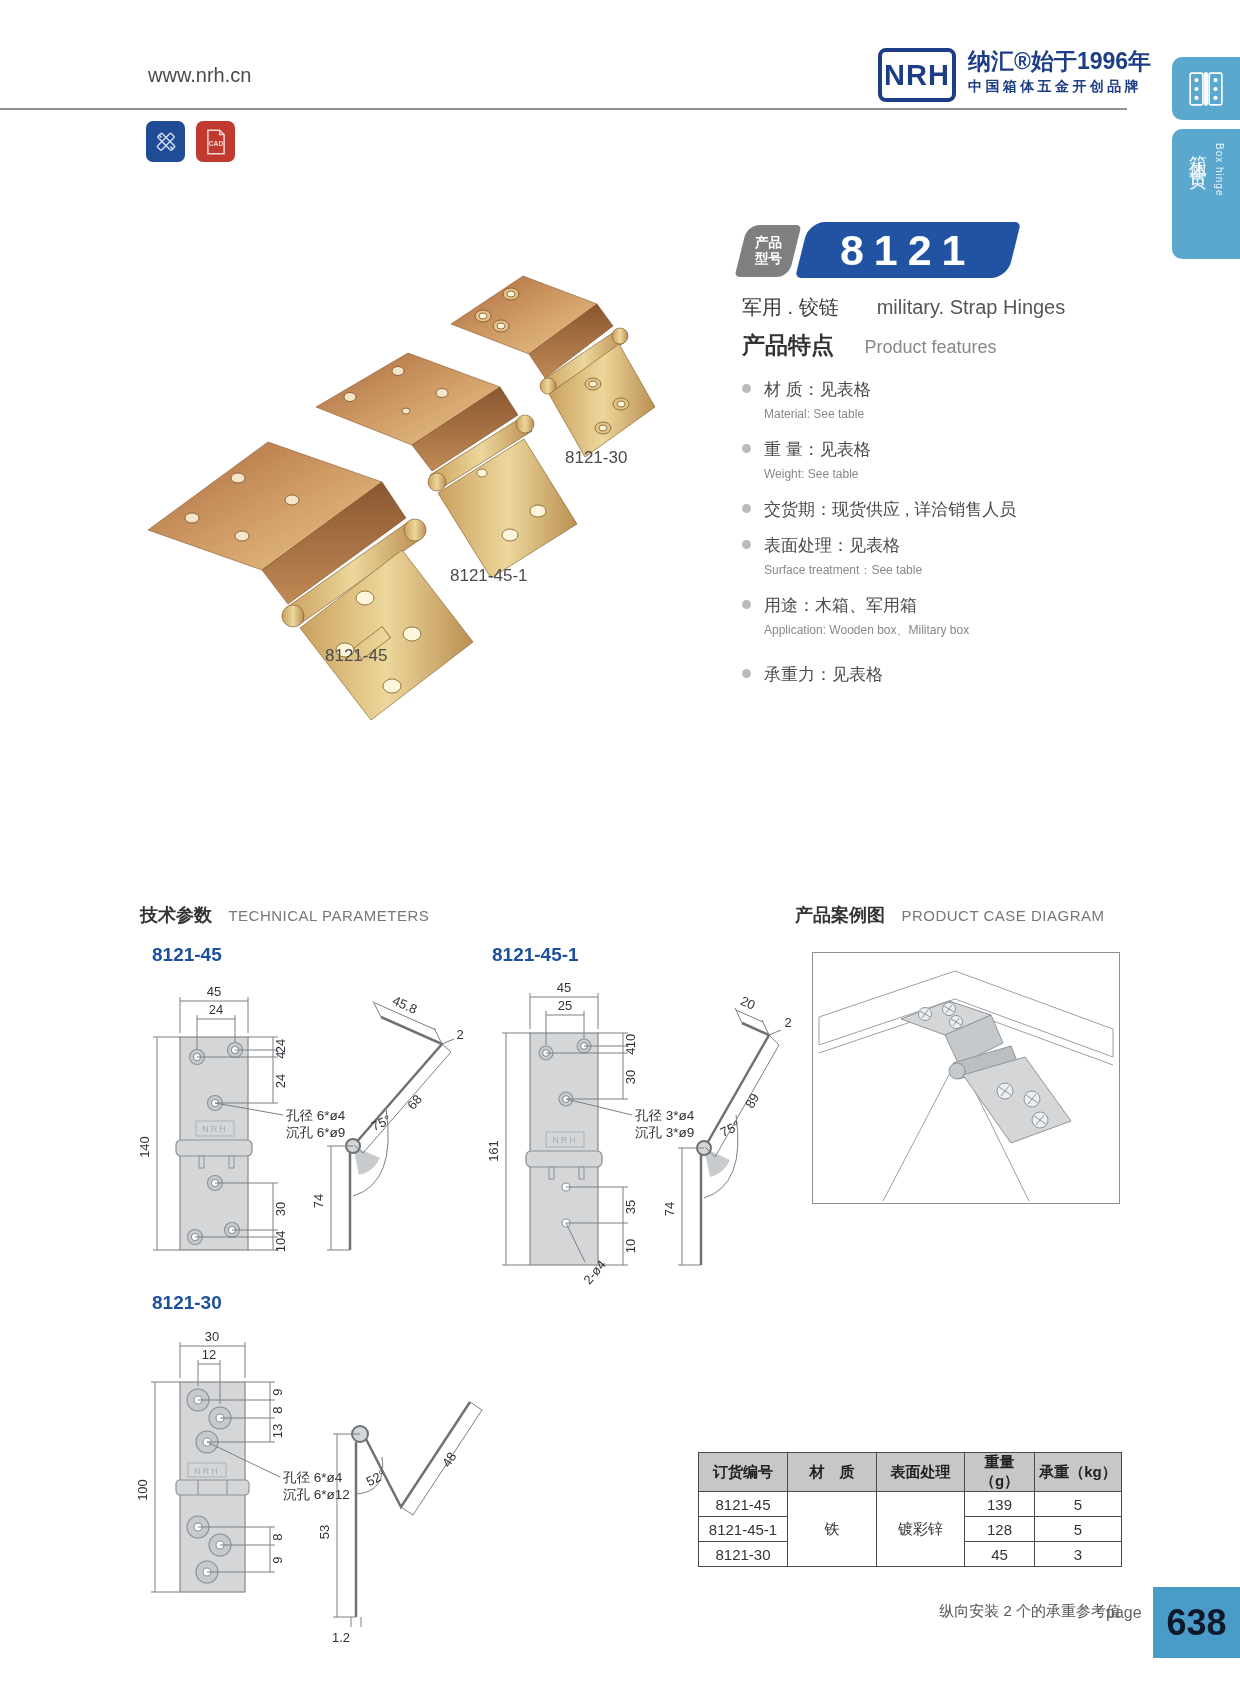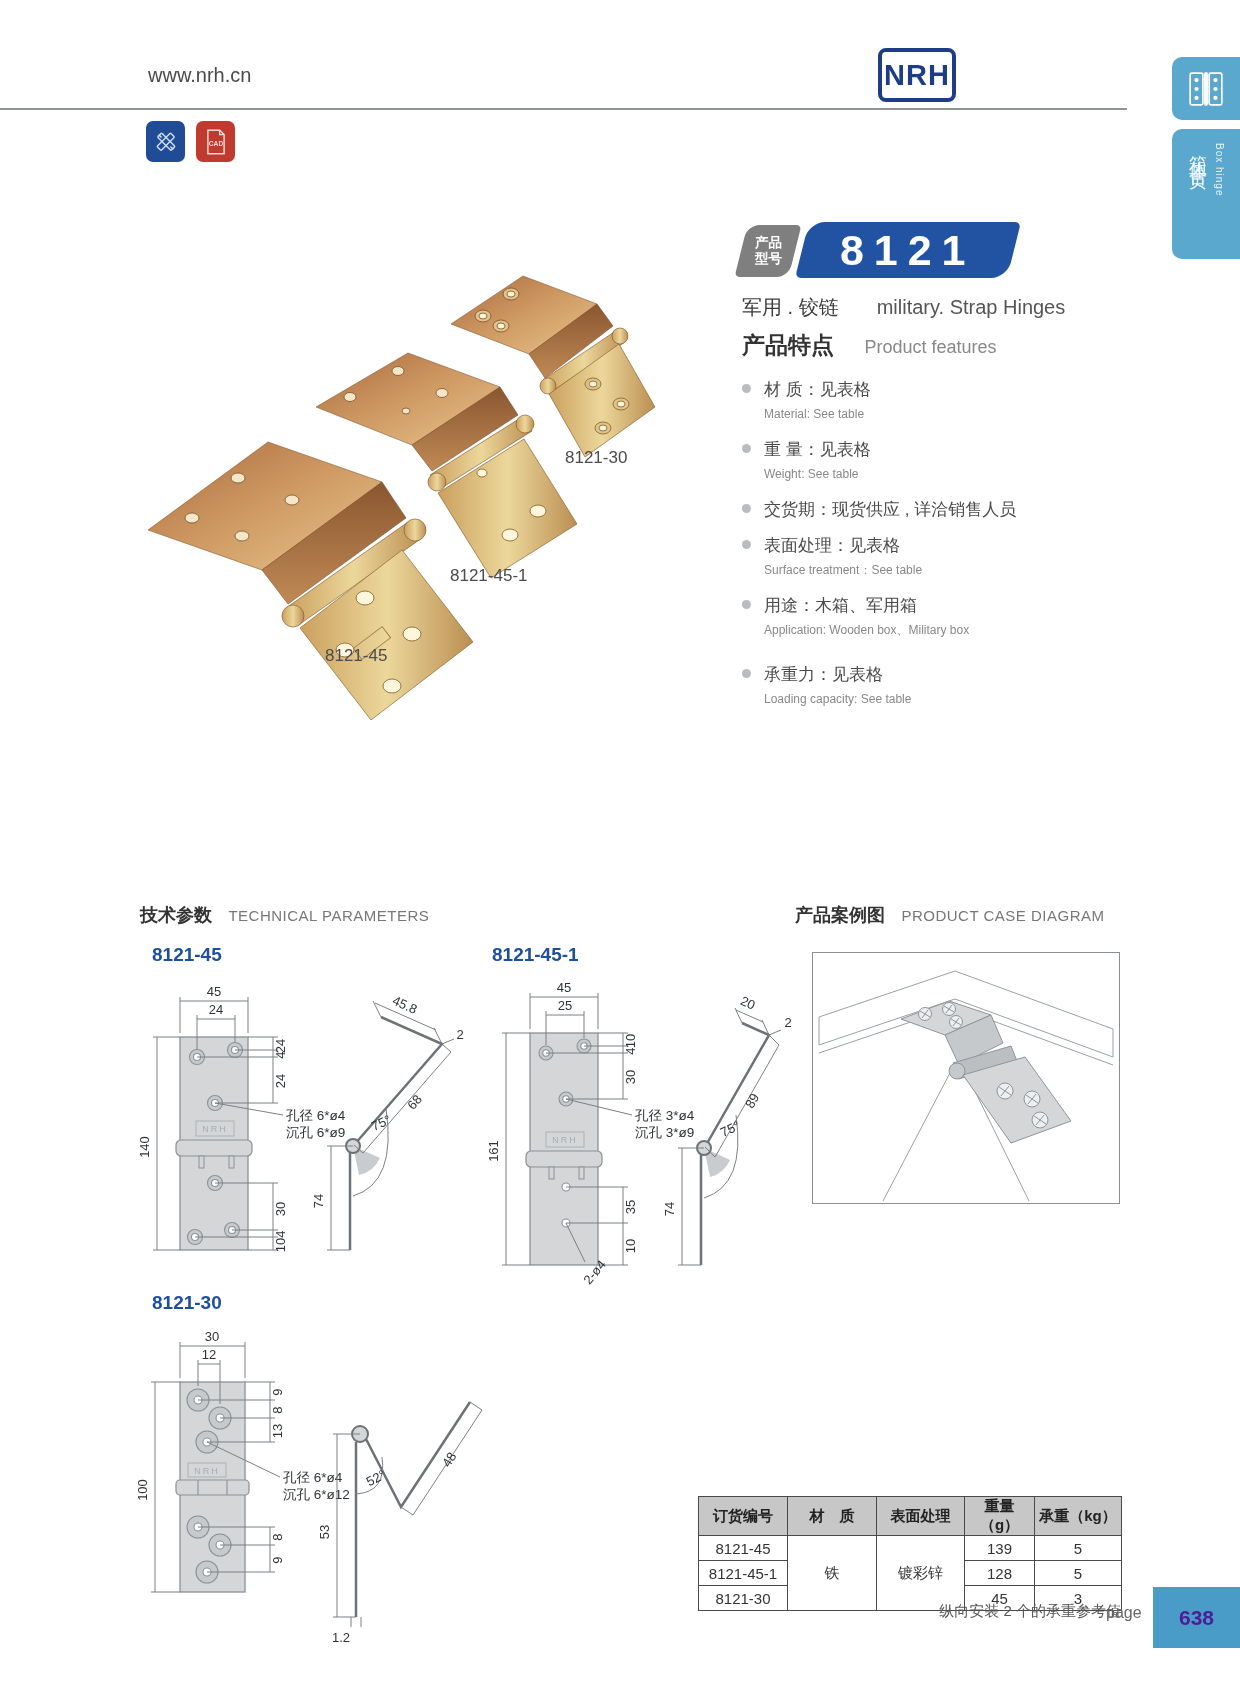--- a/index.html
+++ b/index.html
@@ -75,53 +75,57 @@
 
   
   .sec-head .cn { font-size:18px; font-weight:bold; color:#333; }
   .sec-head .en { font-size:15px; color:#777; margin-left:12px; letter-spacing:0.5px; }
   .draw-label { font-size:19px; font-weight:bold; color:#1d4f9e; }
 
   
   .case-box { left:812px; top:952px; width:308px; height:252px; border:1px solid #8a8f93; }
 
   
-  .spec-table { left:698px; top:1496px; border-collapse:collapse;padding-left:20px; }
+  .spec-table { left:698px; top:1452px; border-collapse:collapse;padding-left:20px; }
   .spec-table th, .spec-table td {
     border:1.5px solid #4a4a4a; text-align:center; font-size:15px; color:#333;
     height:25px; padding:0 4px;
   }
   .spec-table th { background:#c7c7c7; font-weight:bold; color:#222; }
   .col-model { width:89px; } .col-mat { width:89px; } .col-surf { width:88px; }
   .col-wt { width:70px; } .col-cap { width:87px; }
   .table-note { left:698px; top:1556px; width:423px; text-align:right; font-size:15px; color:#555;margin-top:46px; }
 
   
   .page-label { left:1106px; top:1604px; font-size:16px; color:#666; }
   .page-box {
-    left:1153px; top:1587px; width:87px; height:61px; background:#4a9cc8;
+    left:1153px; top:1587px; width:87px; height:71px; background:#4a9cc8;
     display:flex; align-items:center; justify-content:center;
-    color:#4c1d95; font-size:21px; font-weight:bold;
+    color:#0f172a; font-size:36px; font-weight:bold;
   }
 
   svg { display:block; }
   svg text { font-family:"Liberation Sans","DejaVu Sans",sans-serif; }
   .dimt { font-size:13px; fill:#2f3337; }
   .cnlab { font-size:13.5px; fill:#2f3337; }
   .stampt { font-size:9px; fill:#a9adb1; letter-spacing:2px; }
 </style>
 </head>
 <body>
 
 <div class="page">
 
   <div class="abs site-url">www.nrh.cn</div>
 
   <div class="abs logo-wrap">
     <div class="logo-box">NRH</div>
+    <div class="brand-text">
+      <div class="brand-line1">纳汇®始于1996年</div>
+      <div class="brand-line2">中国箱体五金开创品牌</div>
+    </div>
   </div>
 
   <div class="abs header-rule"></div>
 
   <div class="abs doc-icon icon-tools">
     <svg width="28" height="28" viewBox="0 0 38 38">
       <g fill="none" stroke="#cfdcee" stroke-width="2">
         <rect x="6" y="14.5" width="26" height="8" rx="1.5" transform="rotate(45 19 19)"></rect>
         <rect x="6" y="14.5" width="26" height="8" rx="1.5" transform="rotate(-45 19 19)"></rect>
         <path d="M9 9 L13 13 M25 25 L29 29"></path>
@@ -196,21 +200,20 @@
       <div class="en">Surface treatment：See table</div>
     </div>
     <div class="feat-item">
       <span class="dot"></span>
       <div class="cn">用途：木箱、军用箱</div>
       <div class="en">Application: Wooden box、Military box</div>
     </div>
     <div class="feat-item">
       <span class="dot"></span>
       <div class="cn">承重力：见表格</div>
-      <div class="en">Loading capacity: See table</div>
     </div>
   </div>
 
   <svg class="abs" style="left:140px;top:438px" width="340" height="282" viewBox="0 0 340 282">
     <defs>
       <linearGradient id="gA1" x1="0" y1="0" x2="1" y2="1">
         <stop offset="0" stop-color="#a96a3c"></stop>
           <stop offset="0.5" stop-color="#cf9a64"></stop>
           <stop offset="1" stop-color="#e8c68c"></stop>
       </linearGradient>

